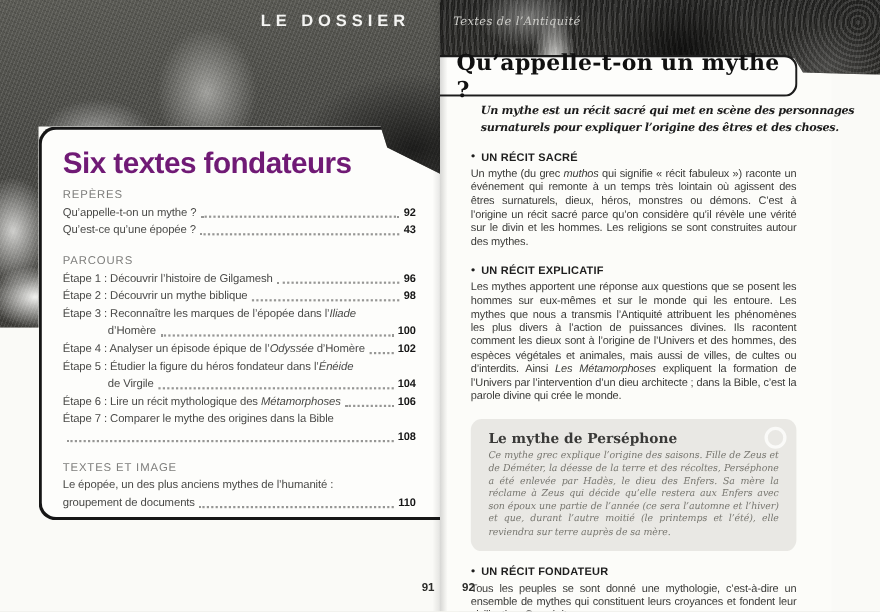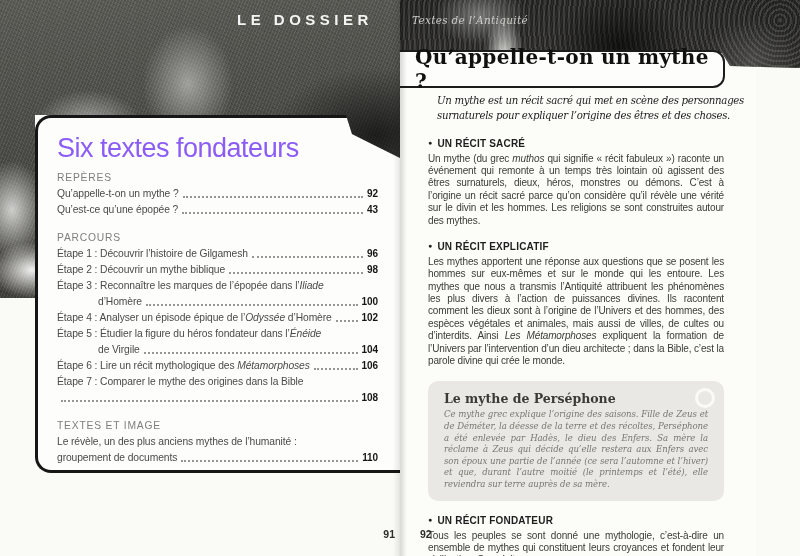--- a/index.html
+++ b/index.html
@@ -19,22 +19,22 @@
       radial-gradient(ellipse 140px 90px at 94% 45%, rgba(10,10,10,.7), rgba(10,10,10,0) 75%),
       radial-gradient(ellipse 80px 50px at 33% 78%, rgba(20,20,20,.45), rgba(20,20,20,0) 70%),
       repeating-linear-gradient(112deg, rgba(255,255,255,.09) 0 1px, rgba(0,0,0,0) 1px 3px),
       repeating-linear-gradient(22deg, rgba(0,0,0,.10) 0 1px, rgba(0,0,0,0) 1px 4px),
       linear-gradient(175deg,#5a5a54 0%,#4a4a46 40%,#3b3a36 100%);}
   .dossier-kicker{position:absolute;left:237px;top:11px;z-index:6;color:#f4f4f2;
     font-weight:bold;font-size:15px;letter-spacing:4.5px;}
   .toc-panel{position:absolute;left:35px;top:115px;width:365px;height:358px;z-index:2;
     box-sizing:border-box;background:#fdfdfb;border:3px solid #161616;border-right:none;
     border-radius:16px 0 0 16px;padding:16px 22px 0 19px;}
-  .toc-title{margin:0 0 8px;font-size:27px;font-weight:normal;letter-spacing:-0.5px;
-    color:#8b5cf6;line-height:1.05;}
+  .toc-title{margin:0 0 8px;font-size:27px;font-weight:bold;letter-spacing:-0.5px;
+    color:#701a75;line-height:1.05;}
   .toc-section{margin-top:12px;}
   .toc-heading{font-size:10.3px;letter-spacing:.8px;color:#7e7e7c;line-height:16px;}
   .toc-row{display:flex;align-items:baseline;height:16px;font-size:10.3px;
     letter-spacing:-0.1px;color:#4a4a48;line-height:16px;}
   .toc-row .t{white-space:nowrap;}
   .toc-row .t i{}
   .cont{padding-left:41px;}
   .leader{flex:1;min-width:6px;margin:0 4px;border-bottom:2px dotted #969694;
     align-self:flex-end;margin-bottom:4px;}
   .pg{font-weight:bold;font-size:10px;color:#161616;}
@@ -57,21 +57,21 @@
       repeating-linear-gradient(100deg, rgba(255,255,255,.07) 0 1px, rgba(0,0,0,0) 1px 3px),
       linear-gradient(180deg,#232321,#2f2e2b);}
   .antiquity-kicker{position:absolute;left:12px;top:14px;z-index:4;color:#cdcdc9;
     font-family:"DejaVu Serif",serif;font-style:italic;font-size:10.5px;letter-spacing:.3px;}
   .title-box{position:absolute;left:0;top:50px;width:325px;height:38px;z-index:3;
     box-sizing:border-box;background:#fdfdfb;border:2px solid #1c1c1c;border-left:none;
     border-radius:0 12px 12px 0;display:flex;align-items:center;padding-left:15px;}
   .page-title{margin:0;font-family:"DejaVu Serif",serif;font-weight:bold;font-size:20px;
     letter-spacing:.3px;color:#101010;}
   .rp-content{position:absolute;left:28px;right:32px;top:94px;}
-  .intro{font-family:"DejaVu Serif",serif;font-weight:normal;font-style:italic;
+  .intro{font-family:"DejaVu Serif",serif;font-weight:bold;font-style:italic;
     font-size:10.2px;line-height:1.45;letter-spacing:-0.3px;color:#1c1c1c;padding-left:9px;}
   .intro span{display:block;white-space:nowrap;}
   .section-h{margin:14px 0 4px;font-weight:bold;font-size:10px;letter-spacing:.2px;color:#1e1e1e;}
   .bullet{font-size:7px;vertical-align:1.5px;margin-right:5px;color:#1e1e1e;}
   .body-p{margin:0;font-size:10px;line-height:1.24;letter-spacing:-0.15px;color:#3b3b39;
     text-align:justify;}
   .myth-box{position:relative;margin:14px 0 0;background:#e9e8e4;border-radius:10px;
     padding:10px 16px 10px 16px;}
   .myth-box h3{margin:0 0 3px;font-family:"DejaVu Serif",serif;font-weight:bold;
     font-size:12.5px;color:#3a3a38;}
@@ -150,21 +150,21 @@
           </div>
         <div class="toc-row">
             <span class="leader"></span>
             <span class="pg">108</span>
           </div>
       </div>
 
       <div class="toc-section">
         <div class="toc-heading">TEXTES ET IMAGE</div>
         <div class="toc-row">
-            <span class="t">Le révèle, un des plus anciens mythes de l’humanité :</span>
+            <span class="t">Le épopée, un des plus anciens mythes de l’humanité :</span>
           </div>
         <div class="toc-row">
             <span class="t">groupement de documents</span>
             <span class="leader"></span>
             <span class="pg">110</span>
           </div>
       </div>
     </div>
 
     <div class="pnum-left">91</div>

